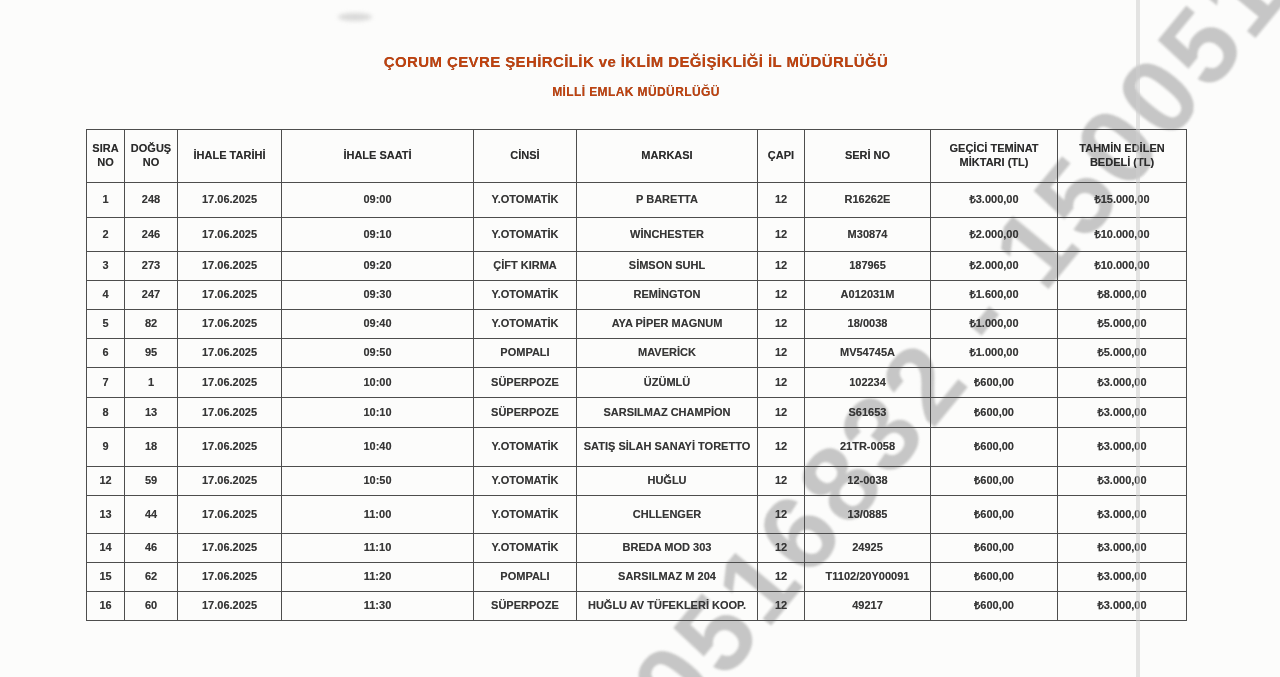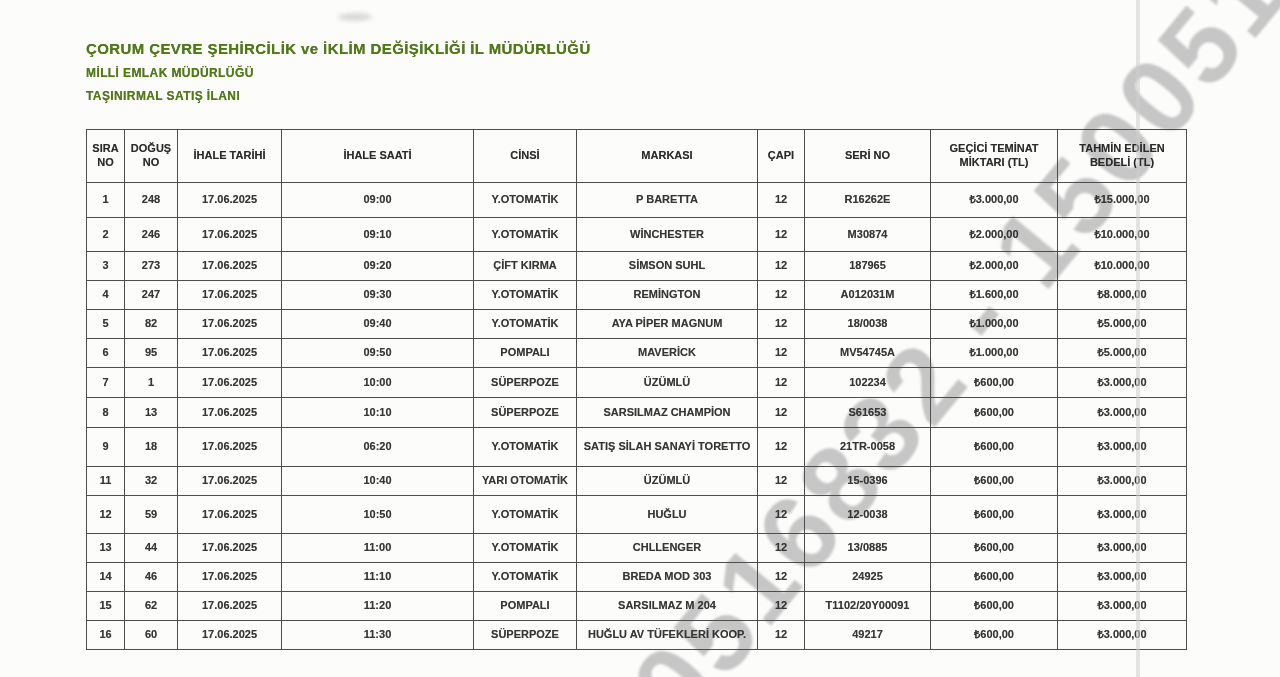--- a/index.html
+++ b/index.html
@@ -39,36 +39,36 @@
     font-weight: bold;
     font-size: 108px;
     letter-spacing: 5px;
     color: rgba(124,124,124,0.42);
     filter: blur(1.2px);
     pointer-events: none;
   }
   
   .title-block {
     position: absolute;
-    left: 86px; top: 40px;
+    left: 86px; top: 53px;
     width: 1100px;
-    text-align: left;
-    color: #4d7c0f;
+    text-align: center;
+    color: #c2410c;
   }
   .title-line1 {
     font-size: 15px;
     font-weight: bold;
     letter-spacing: 0.4px;
     text-shadow: 0 0 0.5px rgba(0,0,0,0.55);
   }
   .title-line2, .title-line3 {
     font-size: 12px;
     font-weight: bold;
     letter-spacing: 0.4px;
-    margin-top: 9px;
+    margin-top: 15px;
     text-shadow: 0 0 0.5px rgba(0,0,0,0.5);
   }
   
   .auction-table {
     position: absolute;
     left: 86px; top: 129px;
     width: 1100px;
     border-collapse: collapse;
     table-layout: fixed;
   }
@@ -110,21 +110,20 @@
 
 <div class="page">
 
   <div class="scan-smudge"></div>
 
   <div class="watermark">0516832 - 1500516</div>
 
   <div class="title-block">
     <div class="title-line1">ÇORUM ÇEVRE ŞEHİRCİLİK ve İKLİM DEĞİŞİKLİĞİ İL MÜDÜRLÜĞÜ</div>
     <div class="title-line2">MİLLİ EMLAK MÜDÜRLÜĞÜ</div>
-    <div class="title-line3">TAŞINIRMAL SATIŞ İLANI</div>
   </div>
 
   <table class="auction-table">
     <colgroup>
       <col class="c0">
         <col class="c1">
         <col class="c2">
         <col class="c3">
         <col class="c4">
       <col class="c5">
@@ -241,37 +240,25 @@
           <td>SARSILMAZ CHAMPİON</td>
           <td>12</td>
           <td>S61653</td>
           <td>₺600,00</td>
           <td>₺3.000,00</td>
         </tr>
         <tr>
           <td>9</td>
           <td>18</td>
           <td>17.06.2025</td>
-          <td>06:20</td>
+          <td>10:40</td>
           <td>Y.OTOMATİK</td>
           <td>SATIŞ SİLAH SANAYİ TORETTO</td>
           <td>12</td>
           <td>21TR-0058</td>
-          <td>₺600,00</td>
-          <td>₺3.000,00</td>
-        </tr>
-        <tr>
-          <td>11</td>
-          <td>32</td>
-          <td>17.06.2025</td>
-          <td>10:40</td>
-          <td>YARI OTOMATİK</td>
-          <td>ÜZÜMLÜ</td>
-          <td>12</td>
-          <td>15-0396</td>
           <td>₺600,00</td>
           <td>₺3.000,00</td>
         </tr>
         <tr>
           <td>12</td>
           <td>59</td>
           <td>17.06.2025</td>
           <td>10:50</td>
           <td>Y.OTOMATİK</td>
           <td>HUĞLU</td>

